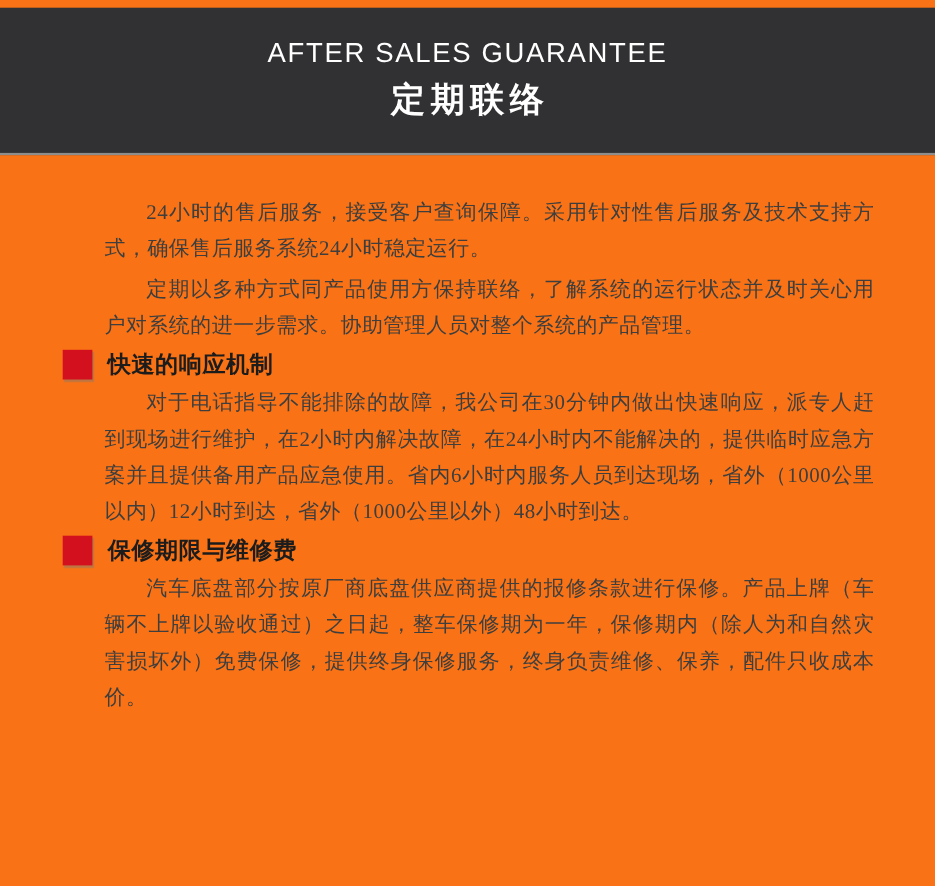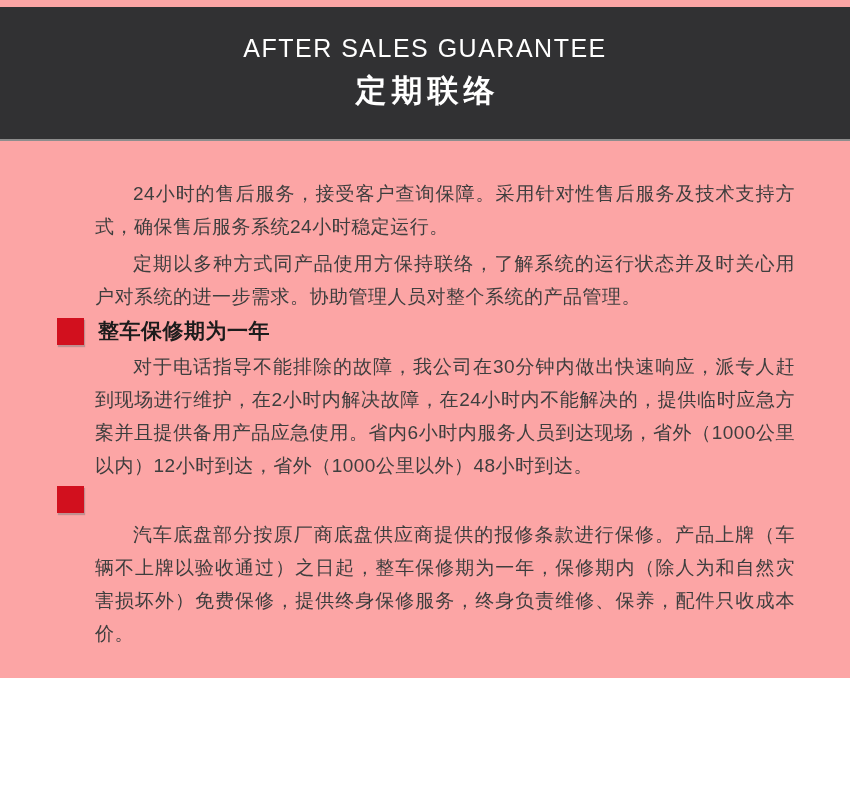--- a/index.html
+++ b/index.html
@@ -4,23 +4,23 @@
 <style>
   html, body {
     margin: 0;
     padding: 0;
     background: #ffffff;
     font-family: "Liberation Sans", sans-serif;
   }
   .page {
     position: relative;
     width: 850px;
-    height: 678px;
+    height: 805px;
     margin: 0 auto;
-    background: #fca5a5;
+    background: #f97316;
     overflow: hidden;
   }
   .banner {
     margin-top: 7px;
     height: 132px;
     background: var(--banner-bg, #313133);
     border-bottom: 2px solid var(--banner-border, #8d8d8d);
     text-align: center;
   }
   .banner-title-en {
@@ -66,20 +66,21 @@
     letter-spacing: 0.5px;
   }
   .body-para {
     margin: 0 0 0 38px;
     font-size: 19px;
     line-height: 33px;
     color: var(--body-text, #3e3e3e);
     text-align: justify;
     text-indent: 2em;
     letter-spacing: 0.5px;
+    font-family: Liberation Serif, serif;
   }
 </style>
 </head>
 <body>
 
 <div class="page">
 
   <header class="banner">
     <h1 class="banner-title-en">AFTER SALES GUARANTEE</h1>
     <h2 class="banner-title-zh">定期联络</h2>
@@ -94,30 +95,31 @@
 
     <section class="section">
       <div class="paragraphs">
           <p class="body-para">定期以多种方式同产品使用方保持联络，了解系统的运行状态并及时关心用户对系统的进一步需求。协助管理人员对整个系统的产品管理。</p>
         </div>
     </section>
 
     <section class="section">
       <div class="section-heading-row">
         <span class="bullet"></span>
-        <h3 class="section-title">整车保修期为一年</h3>
+        <h3 class="section-title">快速的响应机制</h3>
       </div>
       <div class="paragraphs">
           <p class="body-para">对于电话指导不能排除的故障，我公司在30分钟内做出快速响应，派专人赶到现场进行维护，在2小时内解决故障，在24小时内不能解决的，提供临时应急方案并且提供备用产品应急使用。省内6小时内服务人员到达现场，省外（1000公里以内）12小时到达，省外（1000公里以外）48小时到达。</p>
         </div>
     </section>
 
     <section class="section">
       <div class="section-heading-row">
         <span class="bullet"></span>
+        <h3 class="section-title">保修期限与维修费</h3>
       </div>
       <div class="paragraphs">
           <p class="body-para">汽车底盘部分按原厂商底盘供应商提供的报修条款进行保修。产品上牌（车辆不上牌以验收通过）之日起，整车保修期为一年，保修期内（除人为和自然灾害损坏外）免费保修，提供终身保修服务，终身负责维修、保养，配件只收成本价。</p>
         </div>
     </section>
   </main>
 
 </div>
 
 </body></html>

